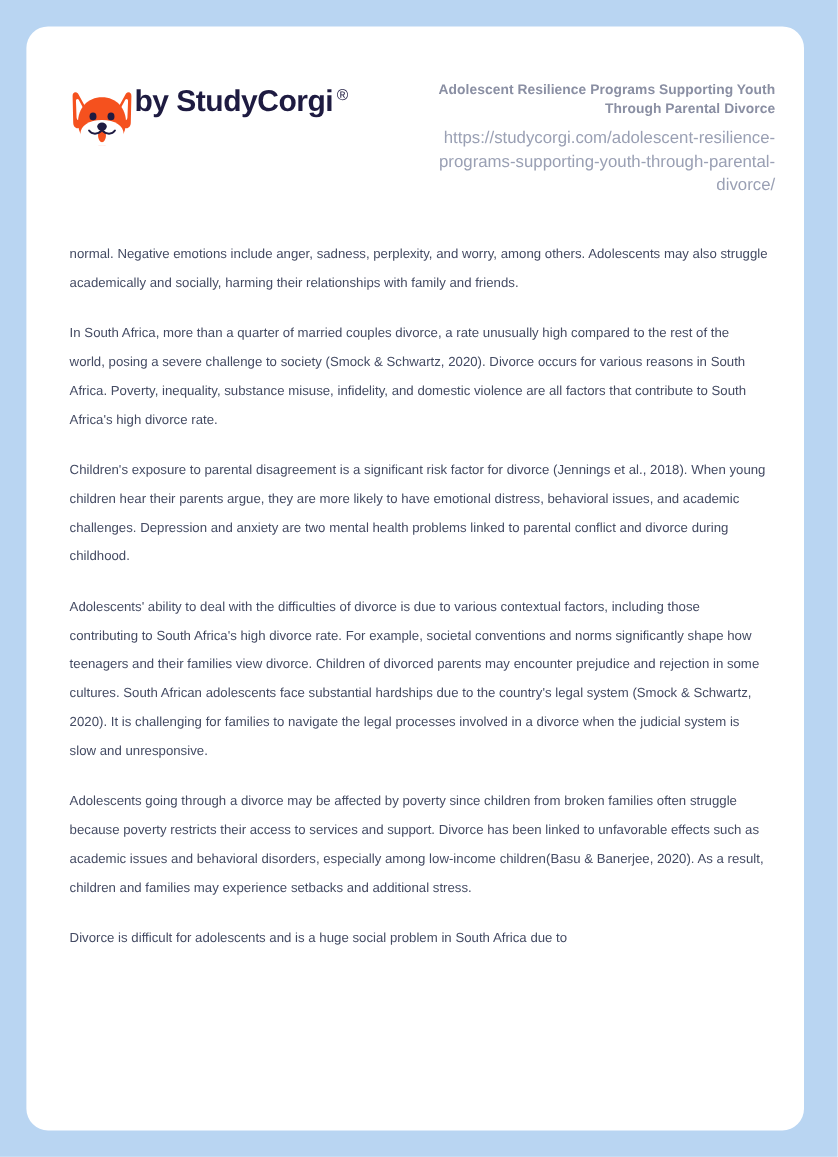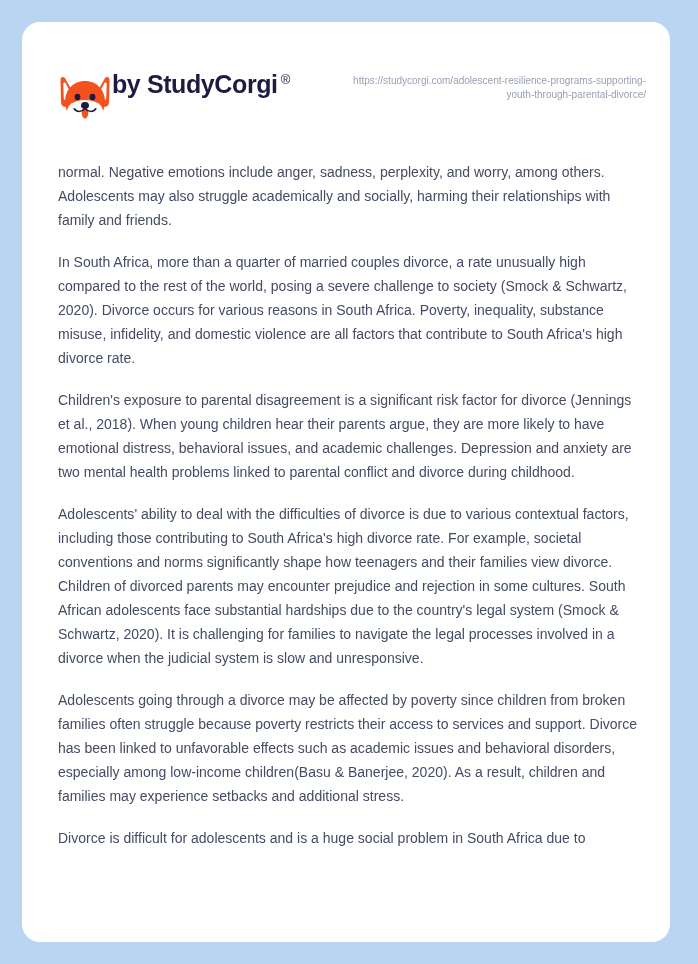--- a/index.html
+++ b/index.html
@@ -77,36 +77,36 @@
   .doc-title {
     font-size: 11.5px;
     font-weight: bold;
     color: #8a8fa3;
     line-height: 1.35;
     letter-spacing: 0.05px;
     margin: 0;
   }
 
   .doc-url {
-    font-size: 10px;
+    font-size: 14px;
     font-weight: normal;
     color: #9aa0b4;
     line-height: 1.4;
     margin: 6px 0 0 0;
     word-break: break-word;
   }
 
   
   .doc-body {
     padding: 36px 30px 0 36px;
     box-sizing: border-box;
   }
 
   .doc-paragraph {
-    font-size: 14px;
+    font-size: 11px;
     color: #444b63;
     line-height: 24px;
     margin: 0 0 18px 0;
     letter-spacing: 0.01px;
   }
   .doc-paragraph:last-child {
     margin-bottom: 10px;
   }
 </style>
 </head>
@@ -138,20 +138,21 @@
 
         <path d="M27 36.5 C23.5 40.5 18.5 40.2 16.2 36.8" stroke="#1e1b41" stroke-width="1.6" fill="none" stroke-linecap="round"></path>
         <path d="M27 36.5 C30.5 40.5 35.5 40.2 37.8 36.8" stroke="#1e1b41" stroke-width="1.6" fill="none" stroke-linecap="round"></path>
       </svg>
       <div class="brand-text">
         <span>by StudyCorgi</span><span class="brand-reg">®</span>
       </div>
     </div>
 
     <div class="doc-meta">
+      <div class="doc-title">Adolescent Resilience Programs Supporting Youth Through Parental Divorce</div>
       <div class="doc-url">https://studycorgi.com/adolescent-resilience-programs-supporting-youth-through-parental-divorce/</div>
     </div>
 
   </div>
 
   <div class="doc-body">
     <p class="doc-paragraph">normal. Negative emotions include anger, sadness, perplexity, and worry, among others. Adolescents may also struggle academically and socially, harming their relationships with family and friends.</p>
     <p class="doc-paragraph">In South Africa, more than a quarter of married couples divorce, a rate unusually high compared to the rest of the world, posing a severe challenge to society (Smock &amp; Schwartz, 2020). Divorce occurs for various reasons in South Africa. Poverty, inequality, substance misuse, infidelity, and domestic violence are all factors that contribute to South Africa's high divorce rate.</p>
     <p class="doc-paragraph">Children's exposure to parental disagreement is a significant risk factor for divorce (Jennings et al., 2018). When young children hear their parents argue, they are more likely to have emotional distress, behavioral issues, and academic challenges. Depression and anxiety are two mental health problems linked to parental conflict and divorce during childhood.</p>
     <p class="doc-paragraph">Adolescents' ability to deal with the difficulties of divorce is due to various contextual factors, including those contributing to South Africa's high divorce rate. For example, societal conventions and norms significantly shape how teenagers and their families view divorce. Children of divorced parents may encounter prejudice and rejection in some cultures. South African adolescents face substantial hardships due to the country's legal system (Smock &amp; Schwartz, 2020). It is challenging for families to navigate the legal processes involved in a divorce when the judicial system is slow and unresponsive.</p>

